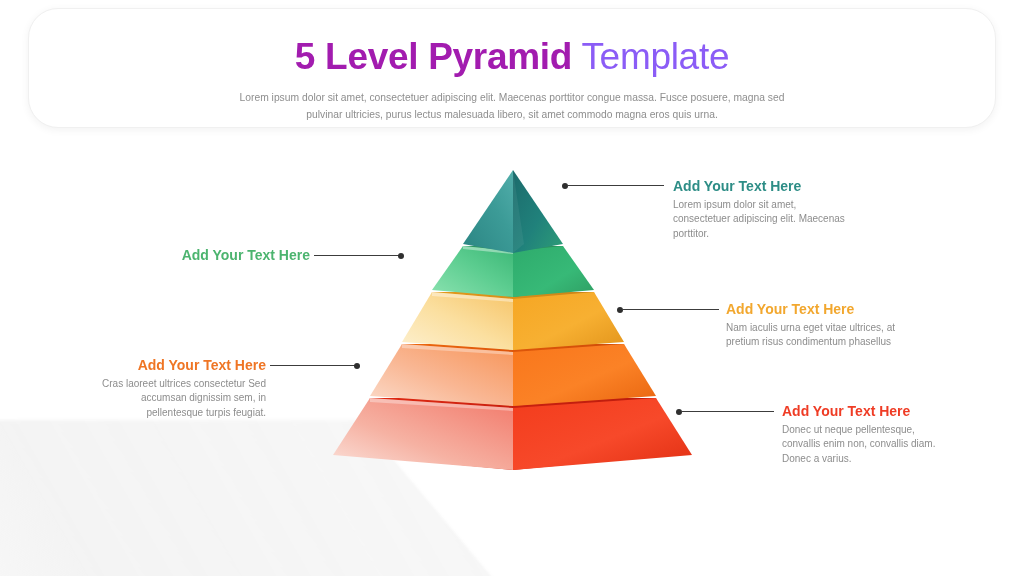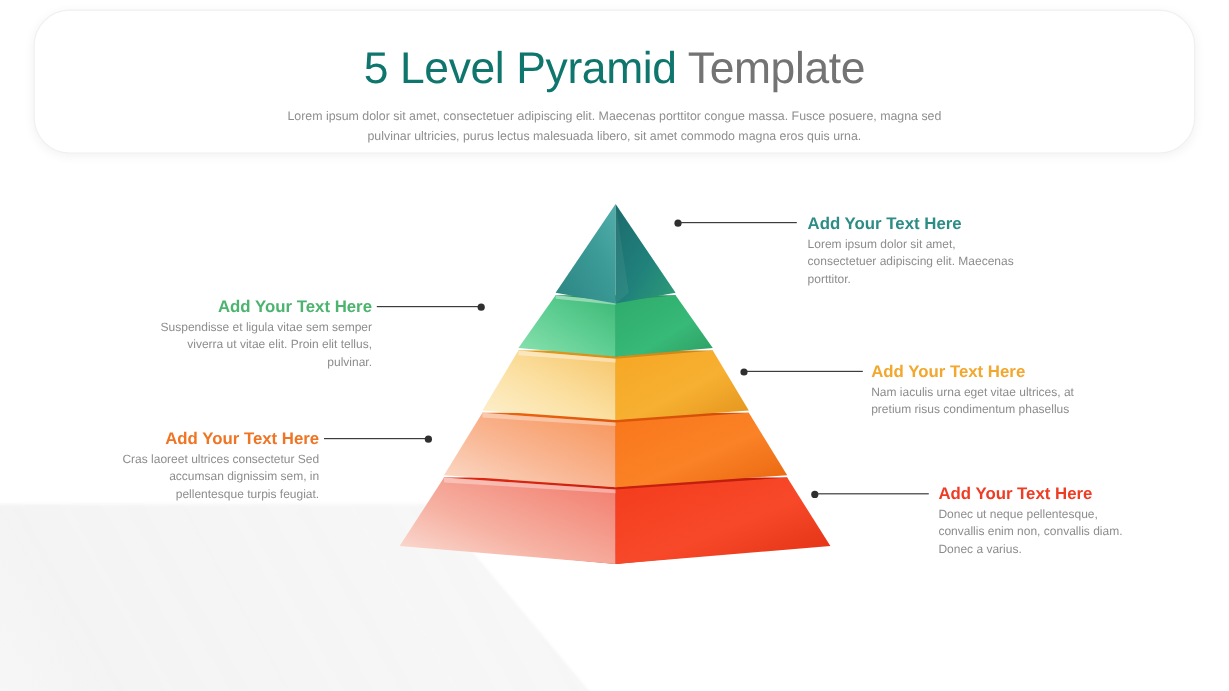--- a/index.html
+++ b/index.html
@@ -28,22 +28,22 @@
   }
   .title {
     position: absolute; left: 0; top: 26px; width: 100%;
     text-align: center;
     font-size: 37px;
     line-height: 44px;
     letter-spacing: -0.3px;
     color: #3e3e3e;
     white-space: nowrap;
   }
-  .title .t-bold { font-weight: 400; color: #0f766e; }
-  .title .t-light { font-weight: 400; color: #737373; }
+  .title .t-bold { font-weight: 700; color: #a21caf; }
+  .title .t-light { font-weight: 400; color: #8b5cf6; }
   .subtitle {
     position: absolute; left: 50%; top: 80px;
     transform: translateX(-50%);
     width: 560px;
     text-align: center;
     font-size: 10.3px;
     line-height: 17px;
     color: #8e8e8e;
   }
 
@@ -247,21 +247,20 @@
     <div class="line" style="left:5px; width:93px;"></div>
   </div>
 
   <div class="callout right" style="left:673px; top:178px; width:175px;">
     <div class="c-head" style="color:#2d8d86;">Add Your Text Here</div>
     <div class="c-body">Lorem ipsum dolor sit amet, consectetuer adipiscing elit. Maecenas porttitor.</div>
   </div>
 
   <div class="callout left" style="left:130px; top:247px; width:180px;">
     <div class="c-head" style="color:#4cb46f;">Add Your Text Here</div>
-    <div class="c-body">Suspendisse et ligula vitae sem semper viverra ut vitae elit. Proin elit tellus, pulvinar.</div>
   </div>
 
   <div class="callout right" style="left:726px; top:301px; width:172px;">
     <div class="c-head" style="color:#f2a72e;">Add Your Text Here</div>
     <div class="c-body">Nam iaculis urna eget vitae ultrices, at pretium risus condimentum phasellus</div>
   </div>
 
   <div class="callout left" style="left:83px; top:357px; width:183px;">
     <div class="c-head" style="color:#ef7524;">Add Your Text Here</div>
     <div class="c-body">Cras laoreet ultrices consectetur Sed accumsan dignissim sem, in pellentesque turpis feugiat.</div>

